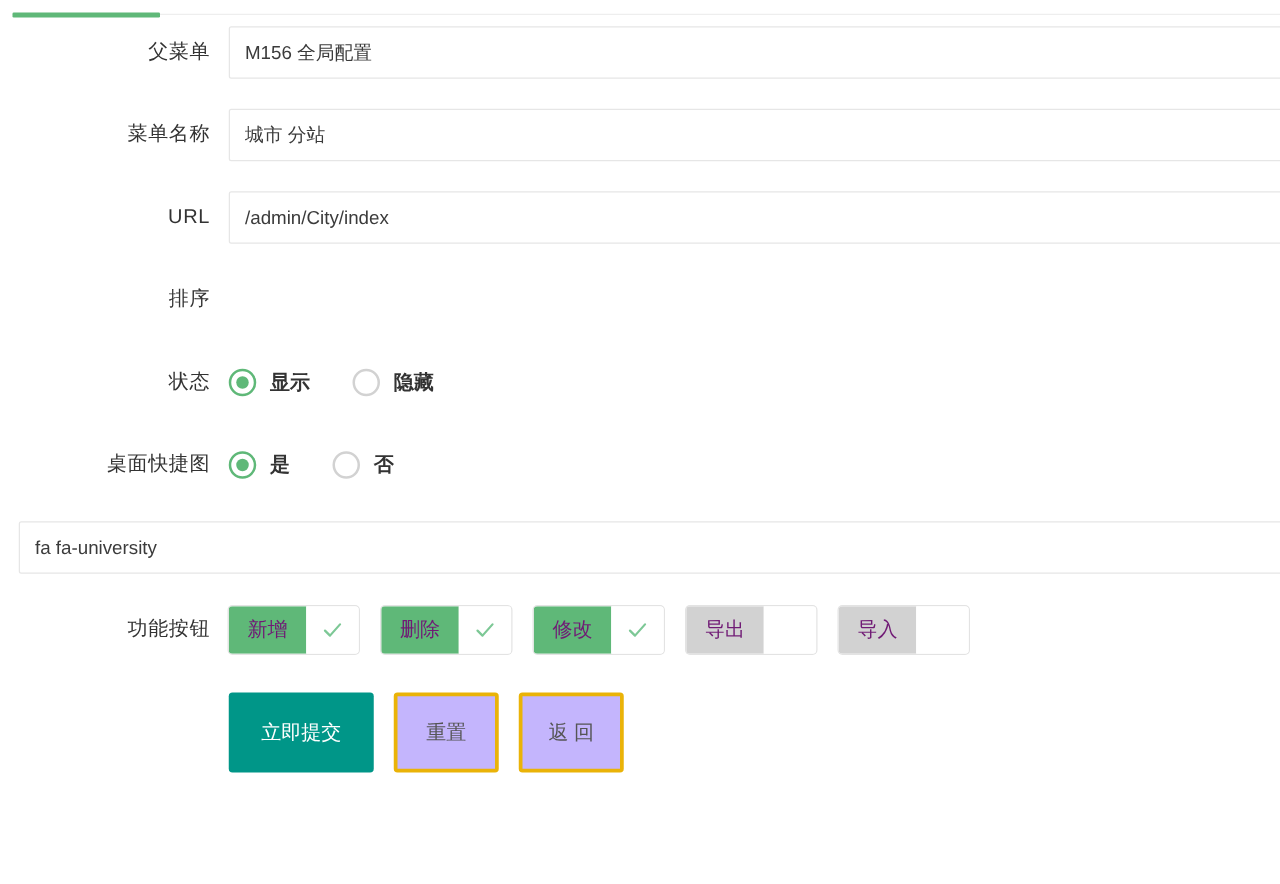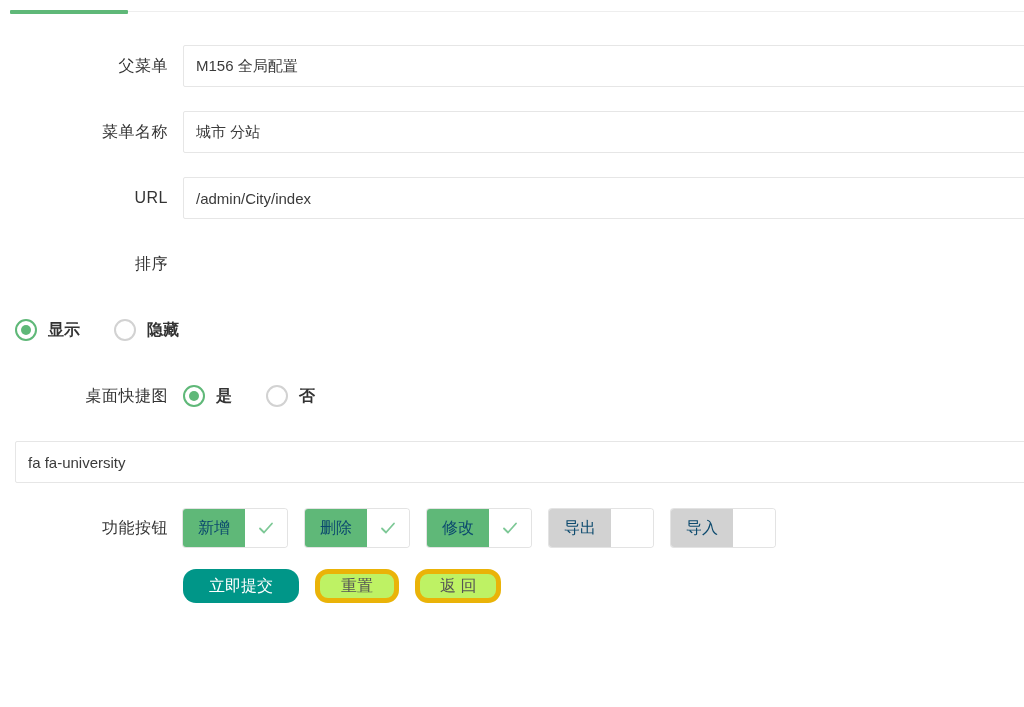--- a/index.html
+++ b/index.html
@@ -38,21 +38,21 @@
     background: #5FB878;
     border-radius: 1px;
   }
 
   
   .form {
     padding-top: 7px;
   }
   .form-row {
     display: flex;
-    align-items: flex-end;
+    align-items: flex-start;
     height: 66px;
   }
   .form-label {
     width: 168px;
     flex: 0 0 168px;
     text-align: right;
     font-size: 16px;
     line-height: 42px;
     color: #333333;
     padding-right: 0;
@@ -140,21 +140,21 @@
     box-shadow: 0 0 0 1px #e3e3e3;
     cursor: pointer;
   }
   .func-btn .func-name {
     display: flex;
     align-items: center;
     justify-content: center;
     min-width: 62px;
     padding: 0 11px;
     font-size: 16px;
-    color: #0c4a6e;
+    color: #701a75;
     background: #5FB878;
     box-sizing: border-box;
   }
   .func-btn.off .func-name {
     background: #d2d2d2;
     font-family: Liberation Serif, serif;
   }
   .func-btn .func-box {
     width: 42px;
     background: #ffffff;
@@ -165,44 +165,44 @@
   .check-icon { display: block; }
 
   
   .actions-row {
     display: flex;
     align-items: center;
     height: 74px;
     padding-left: 183px;
   }
   .btn {
-    height: 34px;
+    height: 64px;
     min-width: 84px;
     padding: 0 20px;
     box-sizing: border-box;
     display: inline-flex;
     align-items: center;
     justify-content: center;
     font-size: 16px;
     font-family: "Liberation Sans", "DejaVu Sans", sans-serif;
-    border-radius: 13px;
+    border-radius: 3px;
     margin-right: 16px;
     cursor: pointer;
     white-space: nowrap;
   }
   .btn-primary {
     background: #009688;
     color: #ffffff;
     border: none;
     min-width: 116px;
   }
   .btn-default {
-    background: #bef264;
+    background: #c4b5fd;
     color: #555555;
-    border: 5px solid #eab308;
+    border: 3px solid #eab308;
     min-width: 84px;
   }
 </style>
 </head>
 <body>
 
 <div class="tabstrip">
   <div class="tabstrip-rule"></div>
   <div class="tabstrip-active"></div>
 </div>
@@ -228,20 +228,21 @@
     <div class="form-field">
       <input class="text-input" type="text" value="/admin/City/index" style="">
     </div>
   </div>
 
   <div class="form-row">
     <div class="form-label">排序</div>
   </div>
 
   <div class="form-row">
+    <div class="form-label">状态</div>
     <div class="form-field">
       <div class="radio-group">
         <div class="radio-item checked">
           <span class="radio-mark">
               <span class="radio-dot"></span>
             </span>
           <span class="radio-label">显示</span>
         </div>
         <div class="radio-item">
           <span class="radio-mark">

